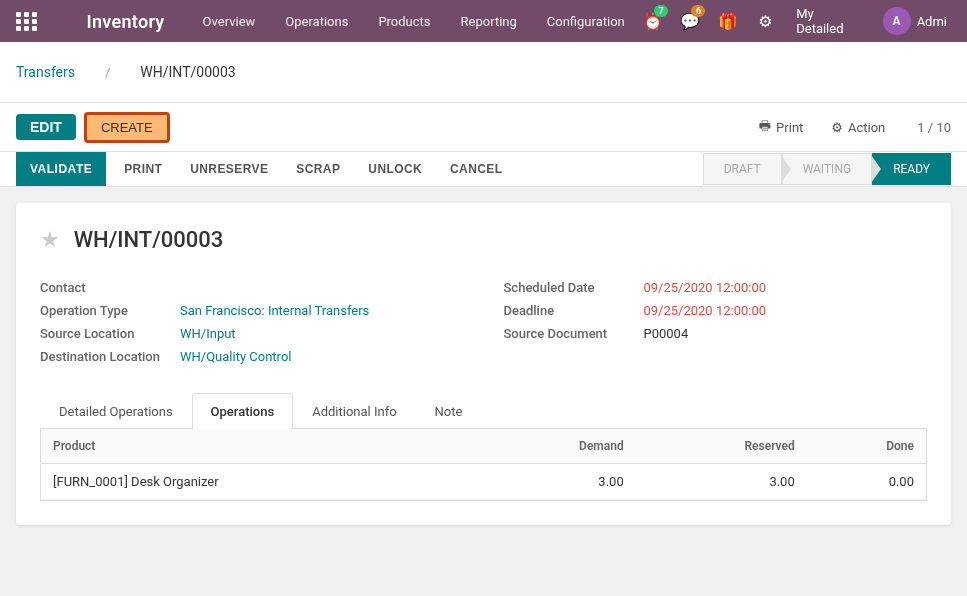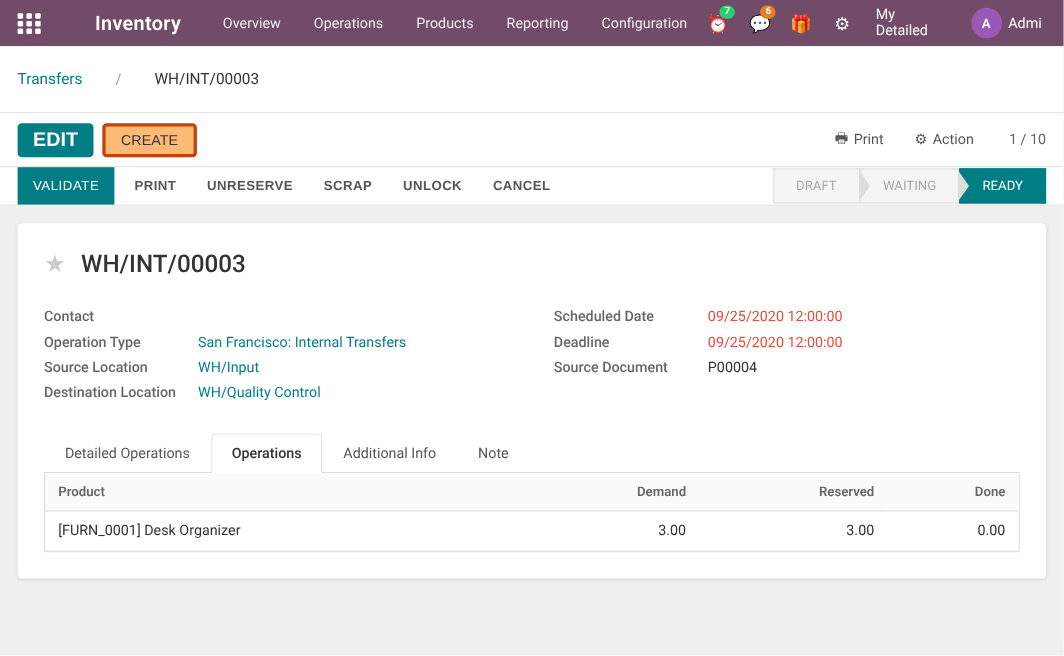--- a/index.html
+++ b/index.html
@@ -69,41 +69,41 @@
     .breadcrumb-sep { color: #999; margin: 0 6px; }
     .breadcrumb-current { color: #333; font-size: 14px; }
 
     
     .action-bar {
       background: white; padding: 8px 16px; display: flex; align-items: center; gap: 8px;
       border-bottom: 1px solid #e0e0e0;
     }
     .btn-edit {
       background: #017E84; color: white; border: none; padding: 5px 14px;
-      border-radius: 4px; cursor: pointer; font-size: 18px; font-weight: 600;
+      border-radius: 4px; cursor: pointer; font-size: 14px; font-weight: 600;
     }
     .btn-create {
       background: #fdba74; color: #333; border: 3px solid #c2410c; padding: 5px 14px;
       border-radius: 4px; cursor: pointer; font-size: 13px;
     }
     .action-sep { flex: 1; }
     .action-print, .action-action {
       color: #555; cursor: pointer; font-size: 13px; padding: 5px 10px; border-radius: 4px;
       display: flex; align-items: center; gap: 5px;
     }
     .page-counter { color: #666; font-size: 13px; margin-left: 14px; }
 
     
     .status-bar {
       background: white; padding: 0 16px; display: flex; align-items: center; gap: 8px;
       border-bottom: 1px solid #e0e0e0;
     }
     .btn-validate {
       background: #017E84; color: white; border: none; padding: 10px 14px;
-      cursor: pointer; font-size: 12px; font-weight: 400; letter-spacing: 0.5px;
+      cursor: pointer; font-size: 12px; font-weight: 700; letter-spacing: 0.5px;
     }
     .btn-status-action {
       background: transparent; color: #555; border: none; padding: 8px 10px;
       cursor: pointer; font-size: 12px; font-weight: 600; letter-spacing: 0.4px;
     }
     .status-steps {
       margin-left: auto; display: flex; align-items: center;
     }
     .status-step {
       padding: 8px 20px; font-size: 12px; color: #aaa; position: relative;

